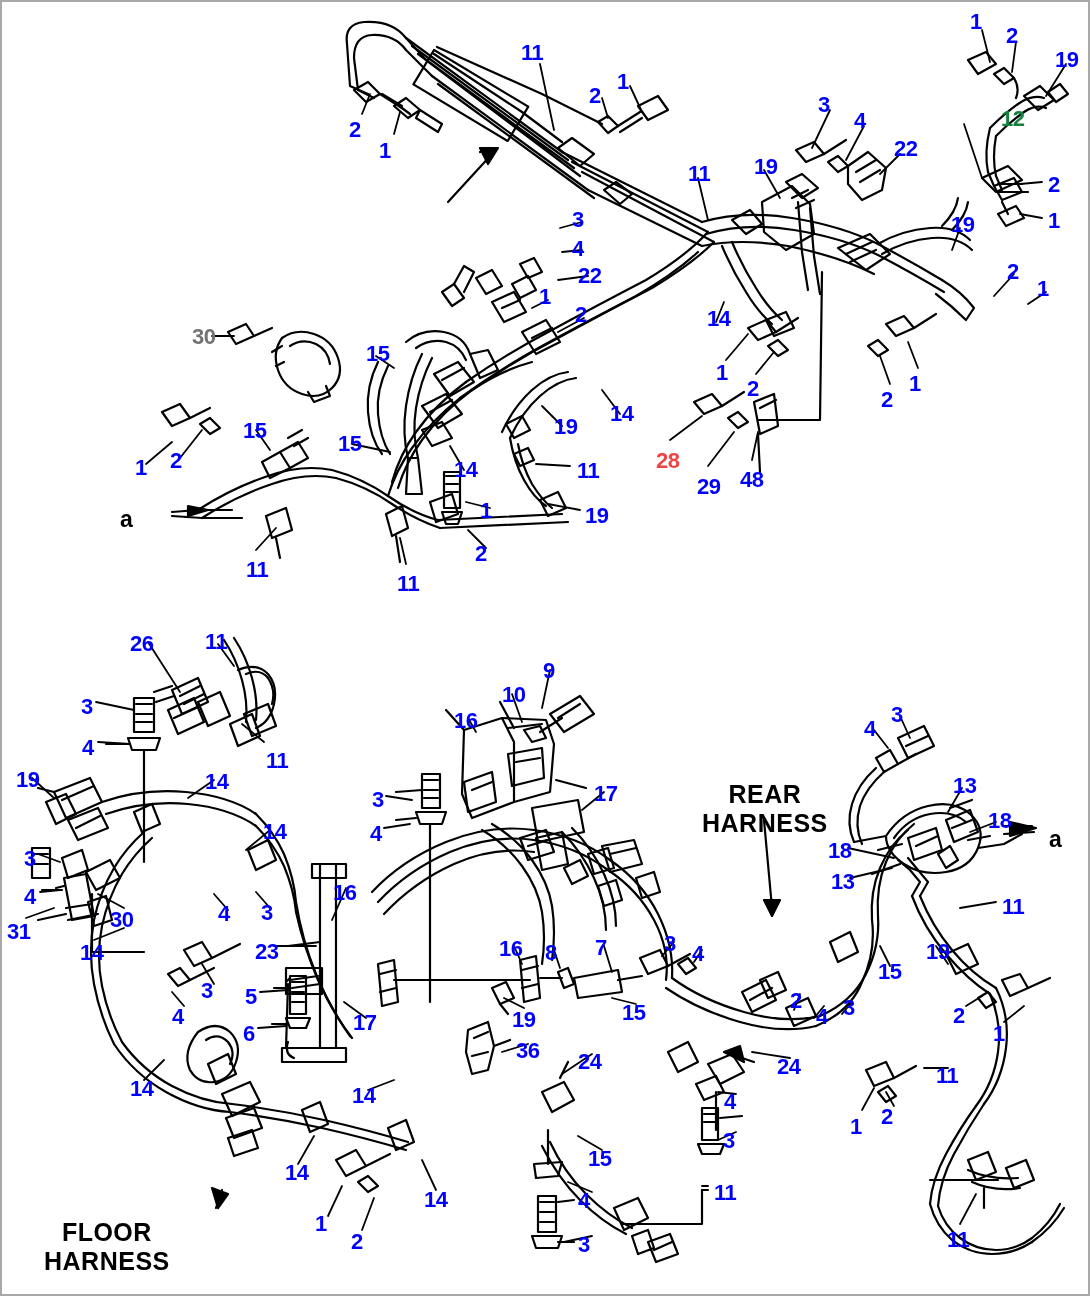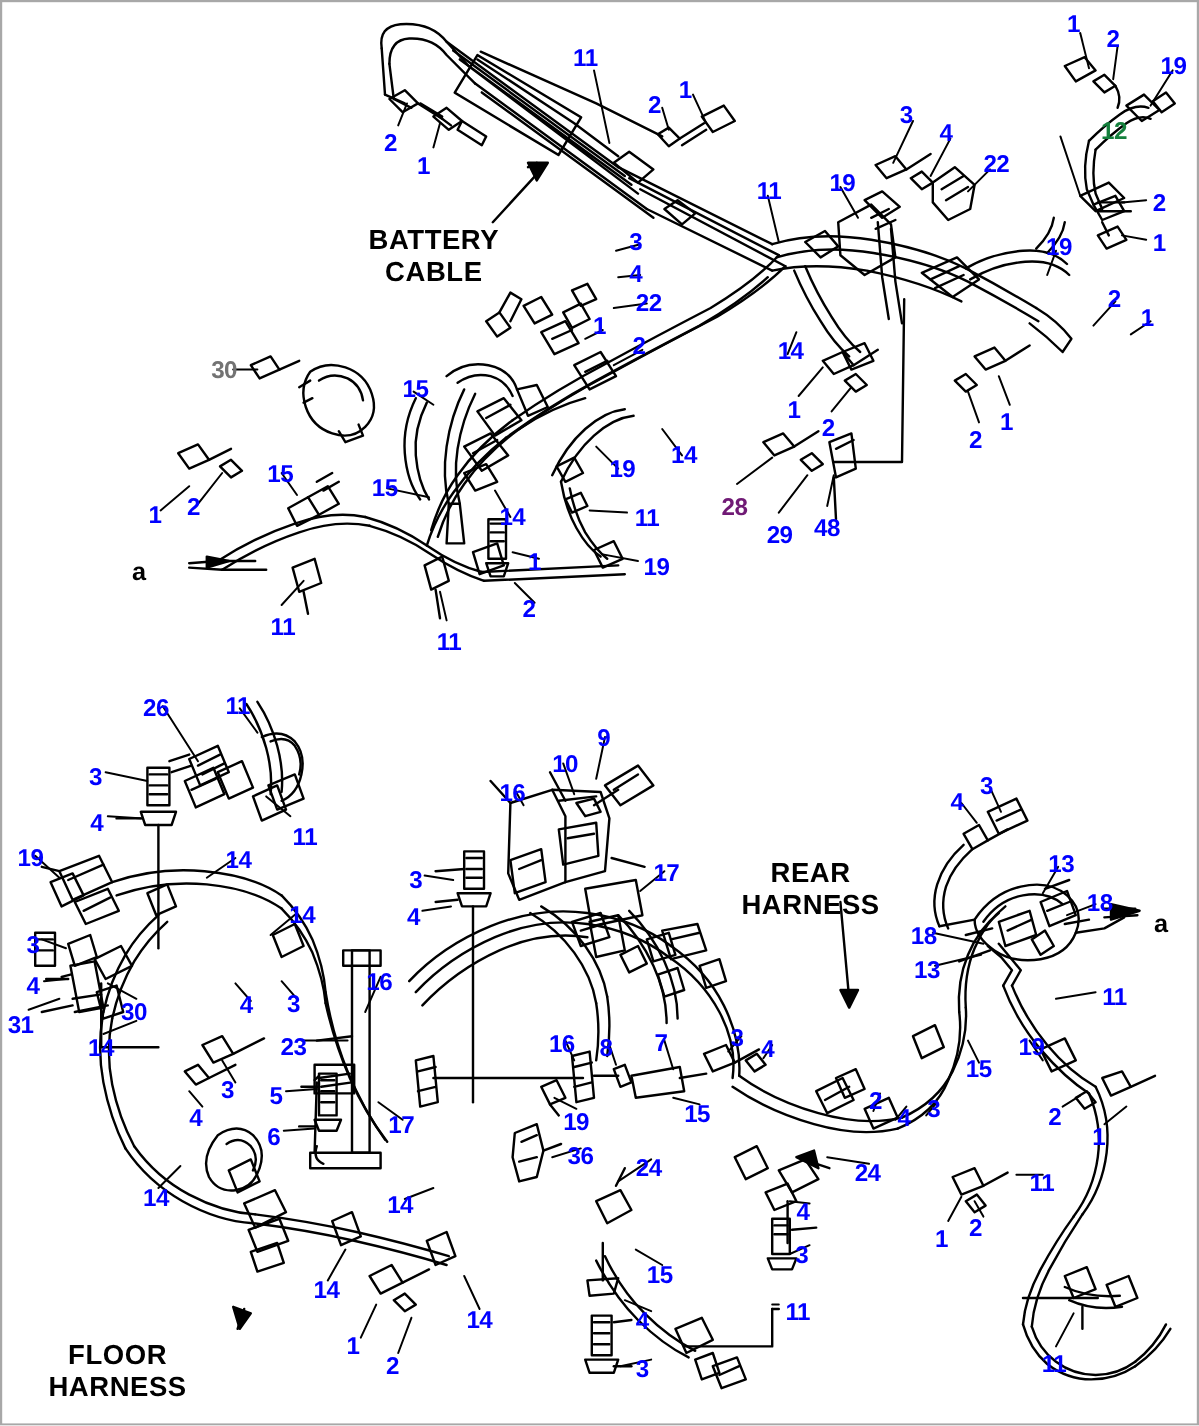--- a/index.html
+++ b/index.html
@@ -678,23 +678,21 @@
       <path d="M934 944 L946 962"></path>
       <path d="M964 1004 L980 994"></path>
       <path d="M1002 1020 L1022 1004"></path>
       <path d="M946 1066 L922 1066"></path>
       <path d="M860 1108 L872 1086"></path>
       <path d="M892 1104 L884 1090"></path>
       <path d="M958 1222 L974 1192"></path>
     </g>
   </svg>
 
-  <div class="grouplabel" style="left:333px; top:202px;">BATTERY
-CABLE</div>
-  <div class="grouplabel" style="left:672px; top:778px;text-align:center;">REAR
+  <div class="grouplabel" style="left:700px; top:778px;text-align:center;">REAR
 HARNESS</div>
   <div class="grouplabel" style="left:42px; top:1216px;">FLOOR
 HARNESS</div>
 
   <div class="refmark" style="left:118px; top:506px;">a</div>
   <div class="refmark" style="left:1047px; top:826px;">a</div>
 
   <div id="callout-layer">
       <div class="callout" style="left: 519px; top: 40px; color: rgb(0, 0, 255);">11</div>
       <div class="callout" style="left: 587px; top: 83px; color: rgb(0, 0, 255);">2</div>
@@ -733,21 +731,21 @@
       <div class="callout" style="left: 168px; top: 448px; color: rgb(0, 0, 255);">2</div>
       <div class="callout" style="left: 452px; top: 457px; color: rgb(0, 0, 255);">14</div>
       <div class="callout" style="left: 552px; top: 414px; color: rgb(0, 0, 255);">19</div>
       <div class="callout" style="left: 608px; top: 401px; color: rgb(0, 0, 255);">14</div>
       <div class="callout" style="left: 575px; top: 458px; color: rgb(0, 0, 255);">11</div>
       <div class="callout" style="left: 583px; top: 503px; color: rgb(0, 0, 255);">19</div>
       <div class="callout" style="left: 478px; top: 498px; color: rgb(0, 0, 255);">1</div>
       <div class="callout" style="left: 473px; top: 541px; color: rgb(0, 0, 255);">2</div>
       <div class="callout" style="left: 244px; top: 557px; color: rgb(0, 0, 255);">11</div>
       <div class="callout" style="left: 395px; top: 571px; color: rgb(0, 0, 255);">11</div>
-      <div class="callout" style="left: 654px; top: 448px; color: #701a75;">28</div>
+      <div class="callout" style="left: 654px; top: 448px; color: #ef4444;">28</div>
       <div class="callout" style="left: 695px; top: 474px; color: rgb(0, 0, 255);">29</div>
       <div class="callout" style="left: 738px; top: 467px; color: rgb(0, 0, 255);">48</div>
       <div class="callout" style="left: 128px; top: 631px; color: rgb(0, 0, 255);">26</div>
       <div class="callout" style="left: 203px; top: 629px; color: rgb(0, 0, 255);">11</div>
       <div class="callout" style="left: 79px; top: 694px; color: rgb(0, 0, 255);">3</div>
       <div class="callout" style="left: 80px; top: 735px; color: rgb(0, 0, 255);">4</div>
       <div class="callout" style="left: 264px; top: 748px; color: rgb(0, 0, 255);">11</div>
       <div class="callout" style="left: 14px; top: 767px; color: rgb(0, 0, 255);">19</div>
       <div class="callout" style="left: 203px; top: 769px; color: rgb(0, 0, 255);">14</div>
       <div class="callout" style="left: 261px; top: 819px; color: rgb(0, 0, 255);">14</div>

